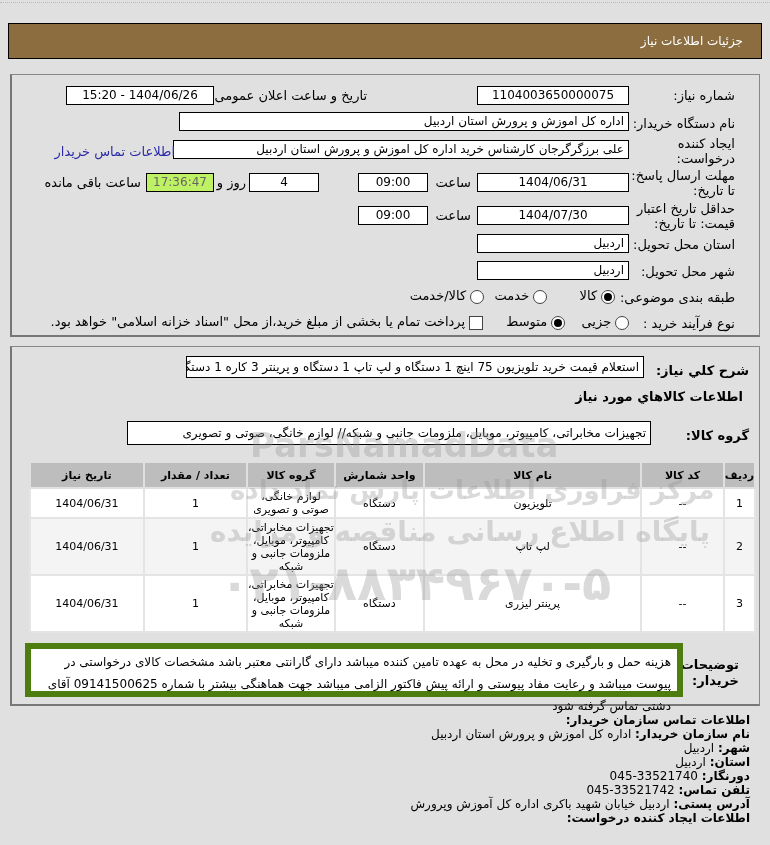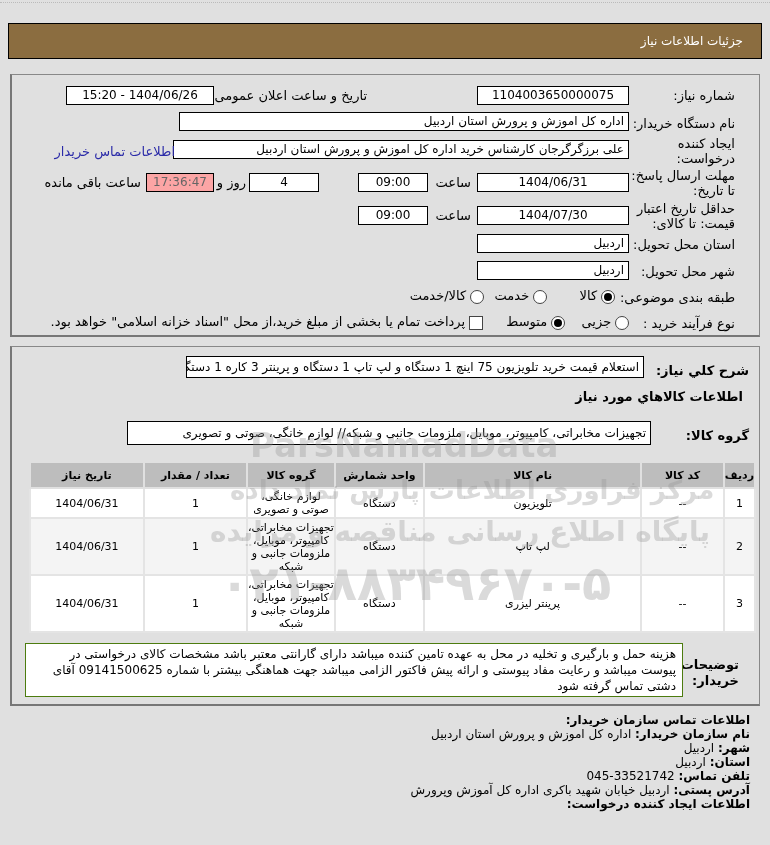--- a/index.html
+++ b/index.html
@@ -28,21 +28,21 @@
     .panel1 { top: 74px; height: 263px; }
     .panel2 { top: 346px; height: 360px; }
     .abs { position: absolute; white-space: nowrap; }
     .lbl { font-size: 13px; line-height: 15px; }
     .box {
       position: absolute; background: #fff; border: 1px solid #000;
       height: 19px; line-height: 17px; font-size: 12px; text-align: center;
       white-space: nowrap; overflow: hidden;
     }
     .box.r { text-align: right; padding-right: 4px; }
-    .box.time { background: #fca5a5; color: #666; }
+    .box.time { background: #bef264; color: #666; }
     .link { color: #2a2aa8; }
     .radio {
       display: inline-block; width: 14px; height: 14px; border-radius: 50%;
       border: 1px solid #444; background: #fff; vertical-align: middle; position: relative;
     }
     .radio.on::after {
       content: ""; position: absolute; left: 2px; top: 2px; width: 8px; height: 8px;
       border-radius: 50%; background: #000;
     }
     .check {
@@ -57,22 +57,22 @@
     table.items th {
       background: #bdbdbd; font-weight: bold; height: 26px; border: 2px solid #e0e0e0;
       font-size: 11px;
     }
     table.items td {
       text-align: center; border: 2px solid #e4e4e4; vertical-align: middle; line-height: 13px;
     }
     table.items tr.row td { background: #fff; }
     table.items tr.row.alt td { background: #f4f4f4; }
     .notes-box {
-      position: absolute; background: #fff; border: 1px solid #4d7c0f;
-      font-size: 12px; line-height: 16px; padding: 2px 6px; white-space: normal; text-align: right;
+      position: absolute; background: #fff; border: 6px solid #4d7c0f;
+      font-size: 12px; line-height: 22px; padding: 2px 6px; white-space: normal; text-align: right;
     }
     .contact { position: absolute; right: 20px; top: 713px; width: 560px; text-align: right; font-size: 12px; line-height: 14px; }
     .contact div { white-space: nowrap; }
     .contact .k { font-weight: bold; }
     .watermark { position: absolute; pointer-events: none; color: rgba(150,150,150,0.35); font-weight: bold; }
   </style>
 </head>
 <body>
 
 <div class="top-dotted"></div>
@@ -100,21 +100,21 @@
   <span class="abs lbl" style="right:24px; top:109px; line-height:14px;">تا تاریخ:</span>
   <div class="box" style="right:130px; top:98px; width:152px;">1404/06/31</div>
   <span class="abs lbl" style="right:288px; top:100px;">ساعت</span>
   <div class="box" style="right:331px; top:98px; width:70px;">09:00</div>
   <div class="box" style="right:440px; top:98px; width:70px;">4</div>
   <span class="abs lbl" style="right:513px; top:100px;">روز و</span>
   <div class="box time" style="right:545px; top:98px; width:68px;">17:36:47</div>
   <span class="abs lbl" style="right:618px; top:100px;">ساعت باقی مانده</span>
 
   <span class="abs lbl" style="right:24px; top:127px; line-height:14px;">حداقل تاریخ اعتبار</span>
-  <span class="abs lbl" style="right:24px; top:142px; line-height:14px;">قیمت: تا کالای:</span>
+  <span class="abs lbl" style="right:24px; top:142px; line-height:14px;">قیمت: تا تاریخ:</span>
   <div class="box" style="right:130px; top:131px; width:152px;">1404/07/30</div>
   <span class="abs lbl" style="right:288px; top:133px;">ساعت</span>
   <div class="box" style="right:331px; top:131px; width:70px;">09:00</div>
 
   <span class="abs lbl" style="right:24px; top:162px;">استان محل تحویل:</span>
   <div class="box r" style="right:130px; top:159px; width:152px;">اردبیل</div>
 
   <span class="abs lbl" style="right:24px; top:189px;">شهر محل تحویل:</span>
   <div class="box r" style="right:130px; top:186px; width:152px;">اردبیل</div>
 
@@ -202,20 +202,21 @@
   <span class="abs lbl bold" style="right:20px; top:310px; line-height:15px;">توضیحات</span>
   <span class="abs lbl bold" style="right:20px; top:326px; line-height:15px;">خریدار:</span>
   <div class="notes-box" style="right:76px; top:296px; width:658px; height:54px;">هزینه حمل و بارگیری و تخلیه در محل به عهده تامین کننده میباشد دارای گارانتی معتبر باشد مشخصات کالای درخواستی در پیوست میباشد و رعایت مفاد پیوستی و ارائه پیش فاکتور الزامی میباشد جهت هماهنگی بیشتر با شماره 09141500625 آقای دشتی تماس گرفته شود</div>
 </div>
 
 <div class="contact">
   <div class="k">اطلاعات تماس سازمان خریدار:</div>
   <div><span class="k">نام سازمان خریدار:</span> <span>اداره کل اموزش و پرورش استان اردبیل</span></div>
   <div><span class="k">شهر:</span> <span>اردبیل</span></div>
   <div><span class="k">استان:</span> <span>اردبیل</span></div>
+  <div><span class="k">دورنگار:</span> <span>33521740-045</span></div>
   <div><span class="k">تلفن تماس:</span> <span>33521742-045</span></div>
   <div><span class="k">آدرس پستی:</span> <span>اردبیل خیابان شهید باکری اداره کل آموزش وپرورش</span></div>
   <div class="k">اطلاعات ایجاد کننده درخواست:</div>
 </div>
 
 <div class="watermark" style="left:250px; top:425px; font-size:34px; direction:ltr;">ParsNamadData</div>
 <div class="watermark" style="left:230px; top:475px; font-size:26px;">مرکز فراوری اطلاعات پارس نماد داده</div>
 <div class="watermark" style="left:210px; top:515px; font-size:28px;">پایگاه اطلاع رسانی مناقصه و مزایده</div>
 <div class="watermark" style="left:220px; top:555px; font-size:48px; direction:ltr;">۰۲۱-۸۸۳۴۹۶۷۰-۵</div>
 

